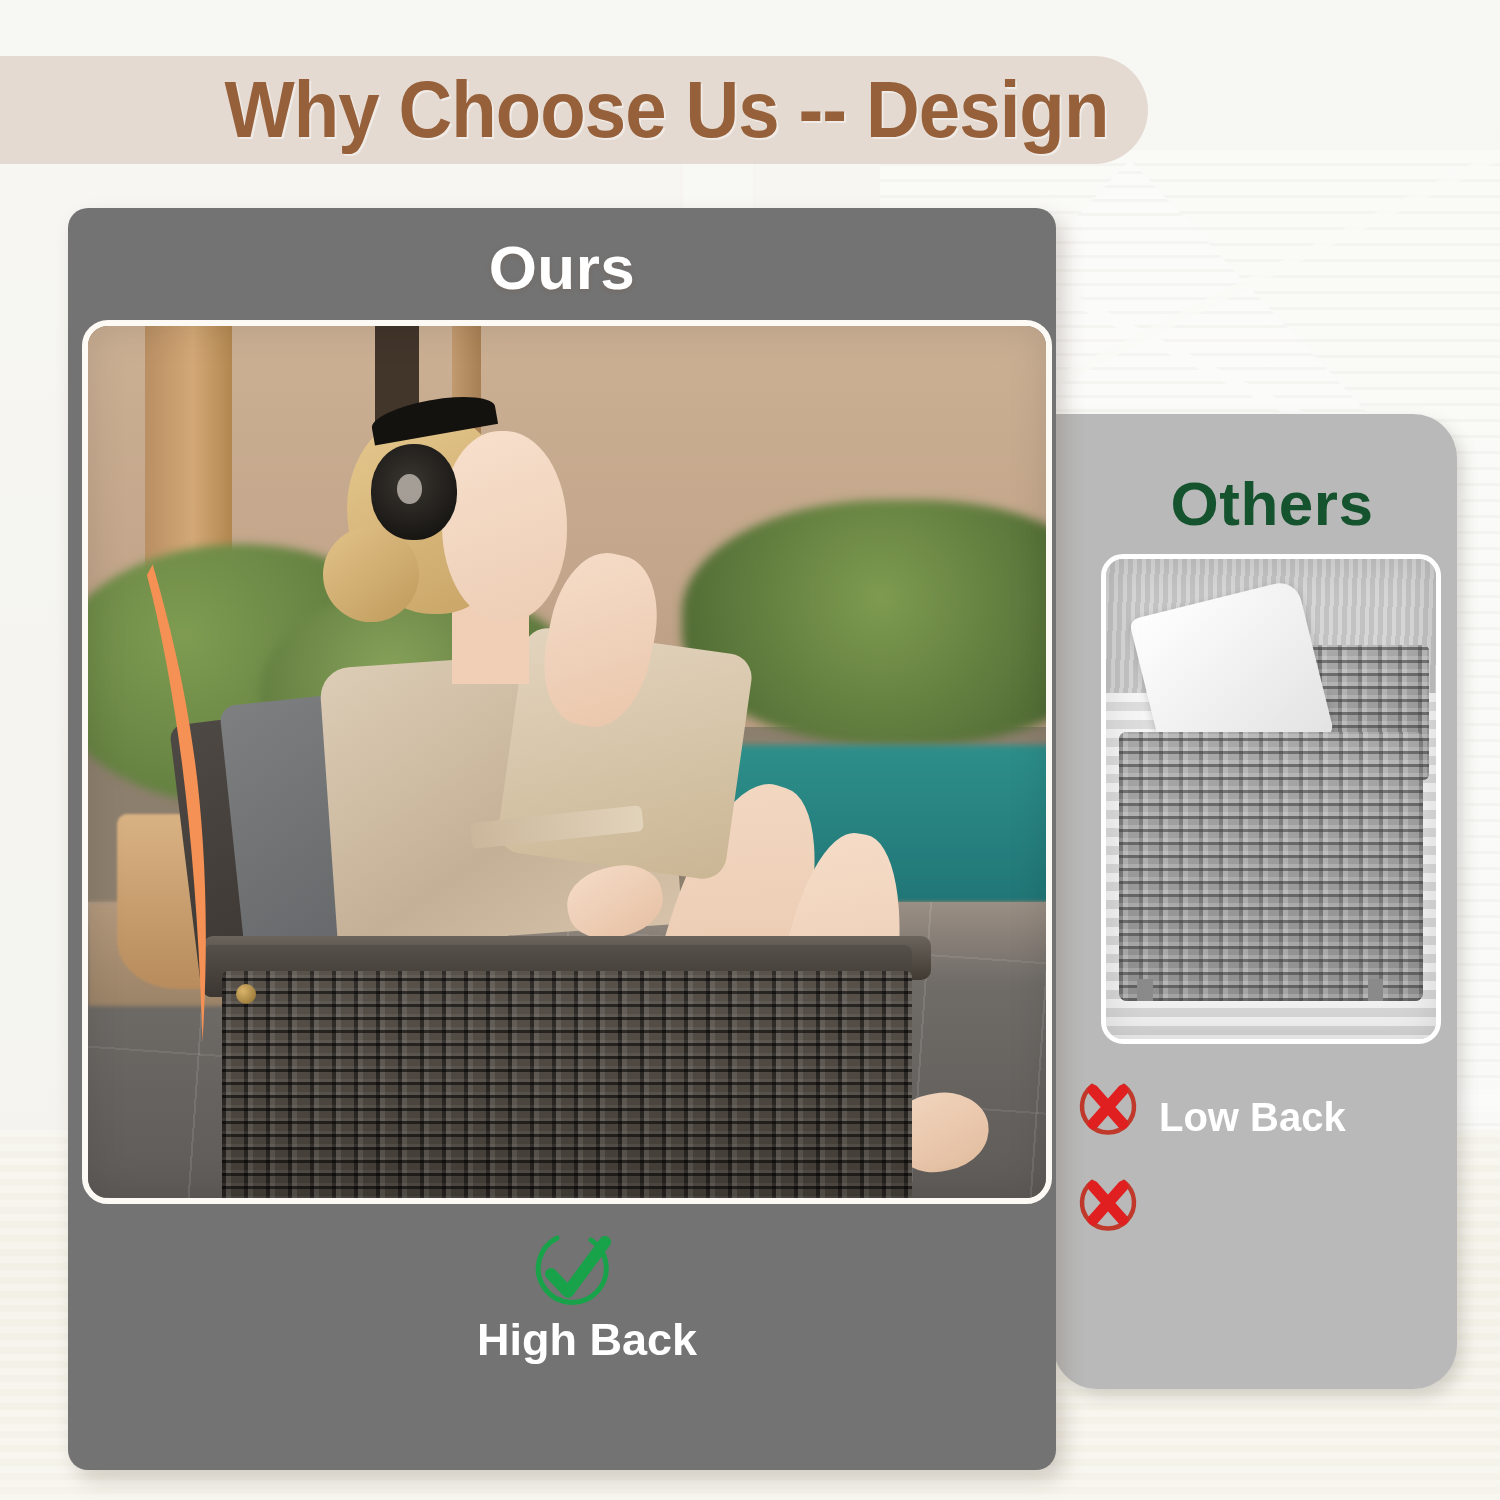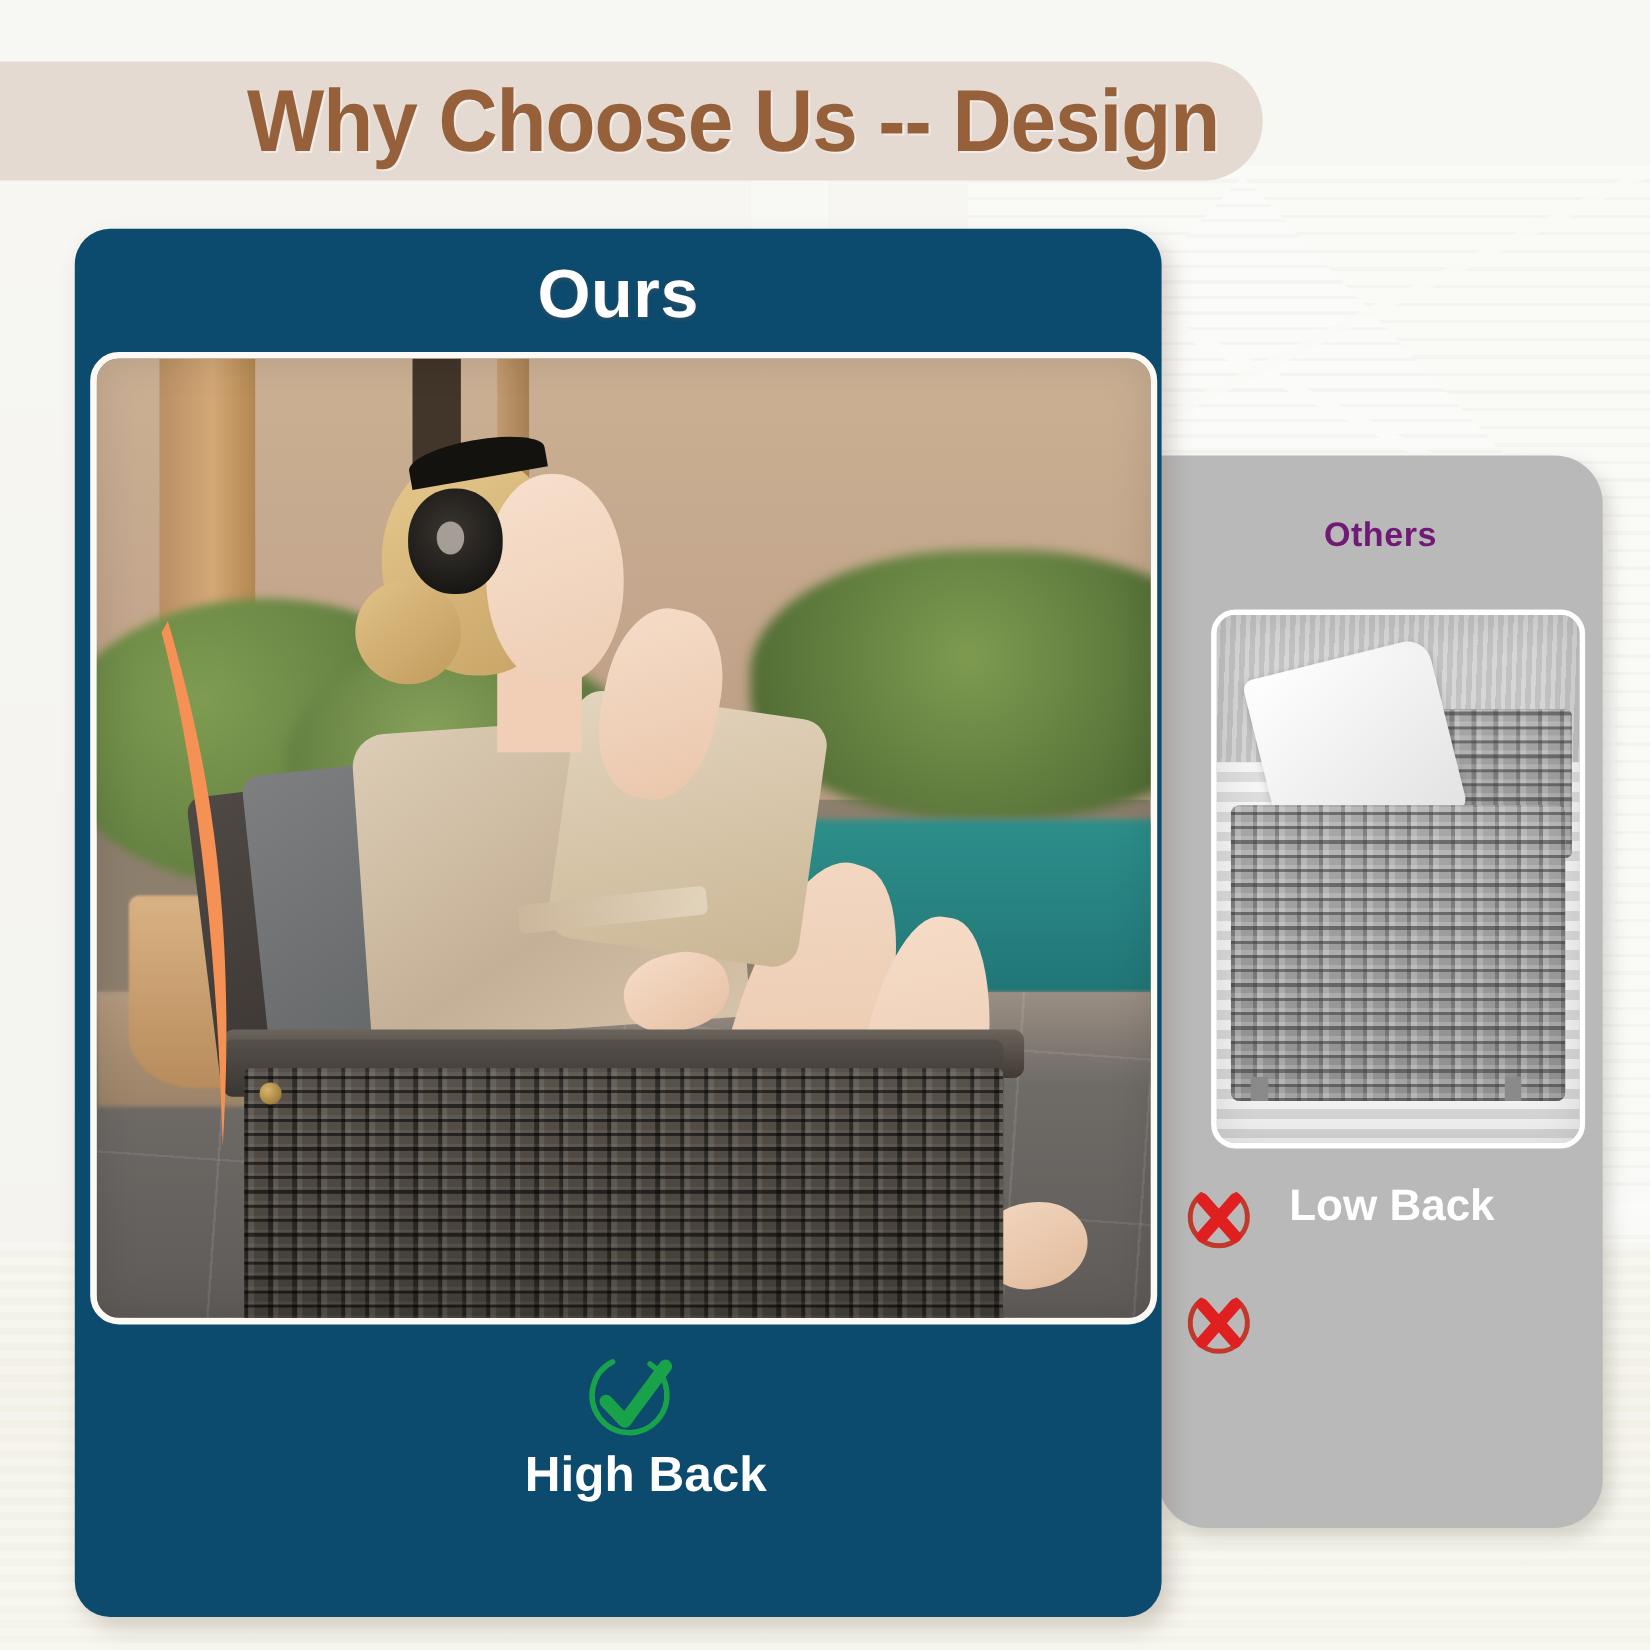--- a/index.html
+++ b/index.html
@@ -53,36 +53,36 @@
   }
 
   
   .others-panel{
     position:absolute;left:1053px;top:414px;width:404px;height:975px;
     background:#b9b9b9;border-radius:0 44px 44px 44px;
     box-shadow:6px 8px 16px rgba(90,85,75,.22);
   }
   .others-title{
     position:absolute;left:0;top:54px;width:100%;text-align:center;
-    color:#701a75;font-size:31px;font-weight:bold;letter-spacing:.5px;
+    color:#14532d;font-size:62px;font-weight:bold;letter-spacing:.5px;padding-left:17px;
   }
   .others-photo{
     position:absolute;left:48px;top:140px;width:330px;height:480px;
     border:5px solid #ffffff;border-radius:22px;overflow:hidden;
     background:#cfcfcf;
   }
   .others-list{position:absolute;left:22px;top:660px;width:390px;}
-  .xrow{display:flex;align-items:flex-start;margin-bottom:30px;gap:13px;}
+  .xrow{display:flex;align-items:flex-end;margin-bottom:30px;}
   .xrow .lbl{color:#ffffff;font-size:40px;font-weight:bold;margin-left:18px;white-space:nowrap;}
   .ic{width:66px;height:66px;flex:0 0 66px;position:relative;}
 
   
   .ours-panel{
     position:absolute;left:68px;top:208px;width:988px;height:1262px;
-    background:#0c4a6e;border-radius:32px;
+    background:#737373;border-radius:20px;
     box-shadow:8px 10px 20px rgba(120,100,85,.28);
   }
   .ours-title{
     position:absolute;left:0;top:24px;width:100%;text-align:center;
     color:#ffffff;font-size:62px;font-weight:bold;letter-spacing:.5px;
     text-shadow:0 2px 4px rgba(120,95,78,.35);
   }
   .ours-photo{
     position:absolute;left:14px;top:112px;width:958px;height:872px;
     border:6px solid #fdfaf6;border-radius:26px;overflow:hidden;background:#8d7f6d;

